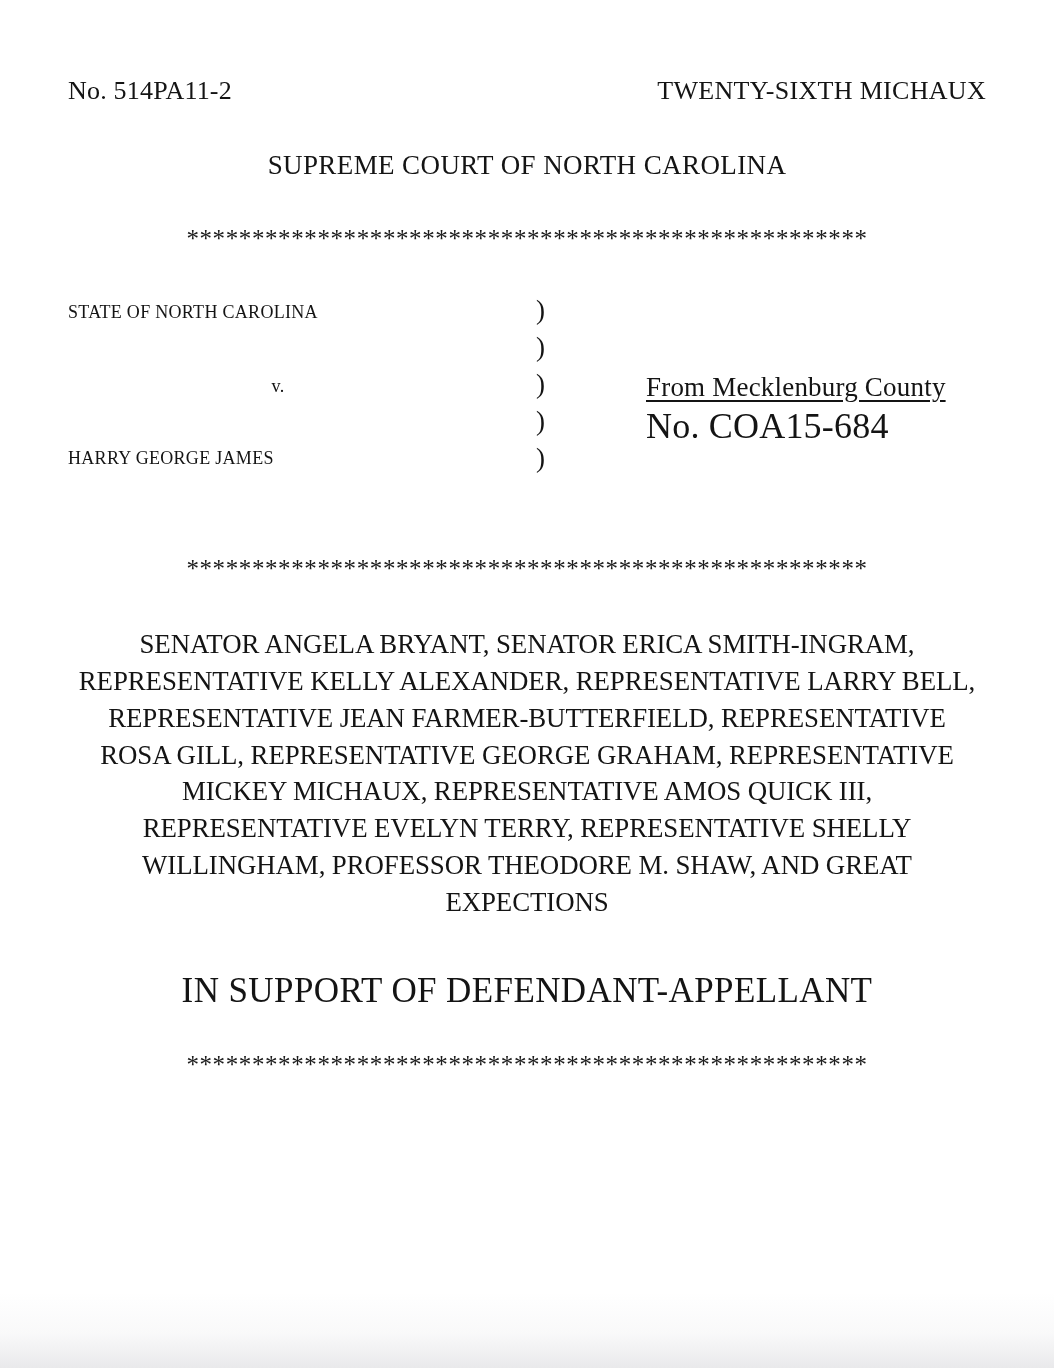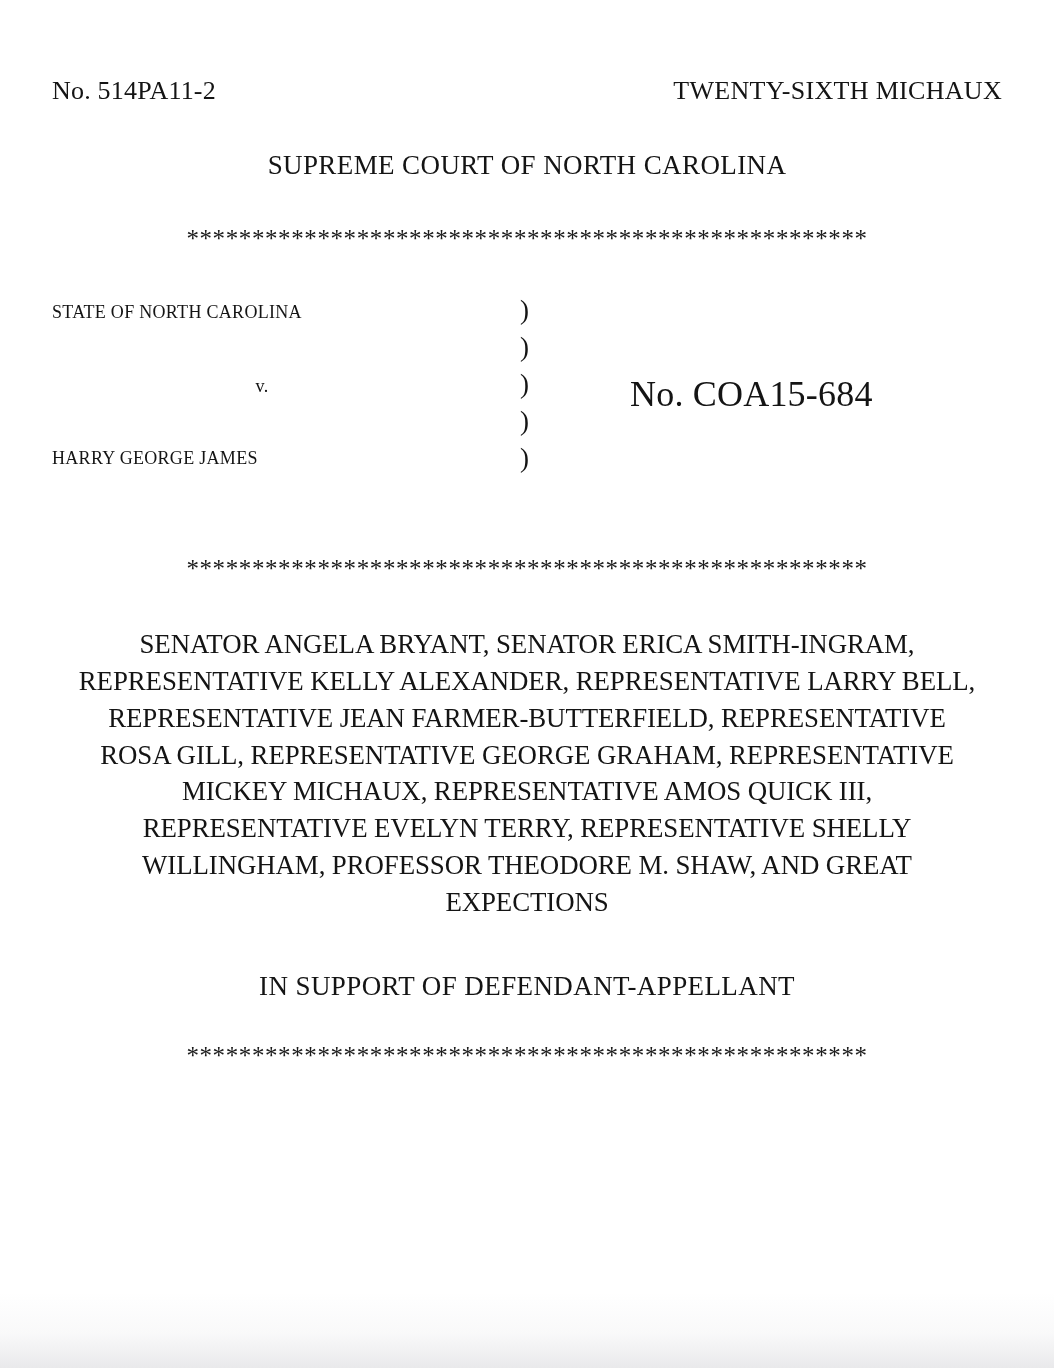--- a/index.html
+++ b/index.html
@@ -18,21 +18,21 @@
   }
 
   .page {
     position: absolute;
     left: 0;
     top: 0;
     width: 1054px;
     height: 1368px;
     background: #ffffff;
     box-sizing: border-box;
-    padding: 0 52px;
+    padding: 0 68px;
   }
 
   
   .page-bottom-shadow {
     position: absolute;
     left: 0;
     bottom: 0;
     width: 1054px;
     height: 76px;
     background: linear-gradient(to bottom,
@@ -153,21 +153,21 @@
     transform: scaleX(0.995);
     transform-origin: center top;
   }
   .amici-line {
     white-space: nowrap;
   }
 
   
   .support-line {
     text-align: center;
-    font-size: 27px;
+    font-size: 35px;
     letter-spacing: 0.4px;
     margin-top: 50px;
   }
 </style>
 </head>
 <body>
 
 <div class="page">
 
   <div class="header-row">
@@ -189,20 +189,21 @@
 
     <div class="caption-parens">
       <div class="paren">)</div>
       <div class="paren">)</div>
       <div class="paren">)</div>
       <div class="paren">)</div>
       <div class="paren">)</div>
     </div>
 
     <div class="caption-right">
+      <div class="county-line">From Mecklenburg County</div>
       <div class="coa-line">No. COA15-684</div>
     </div>
 
   </div>
 
   <div class="separator sep-middle">****************************************************</div>
 
 
   <div class="amici-list">
     <div class="amici-line">SENATOR ANGELA BRYANT, SENATOR ERICA SMITH-INGRAM,</div>

